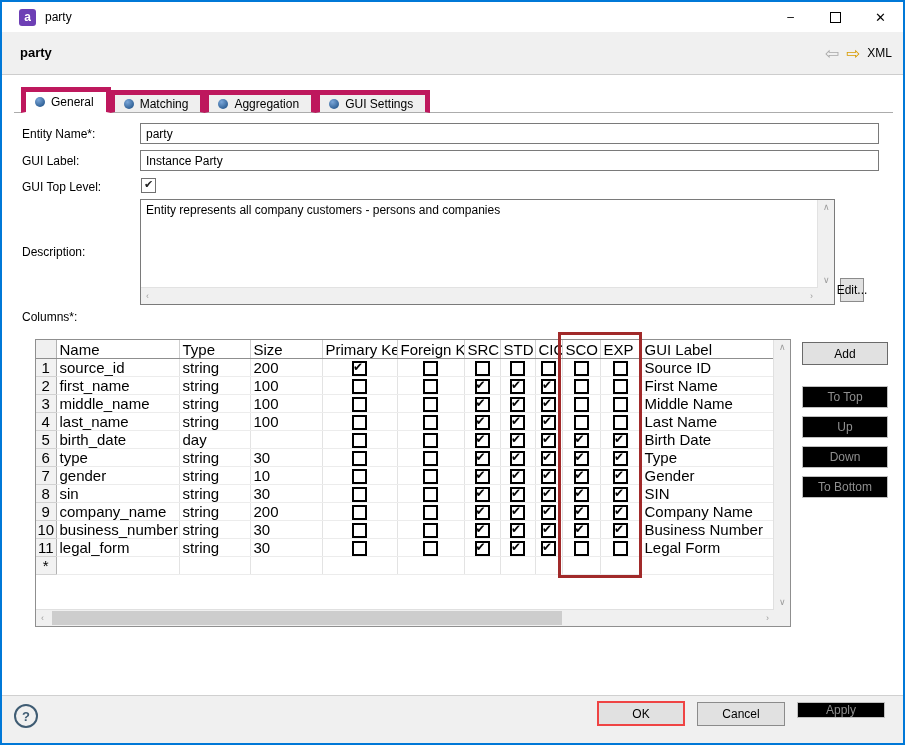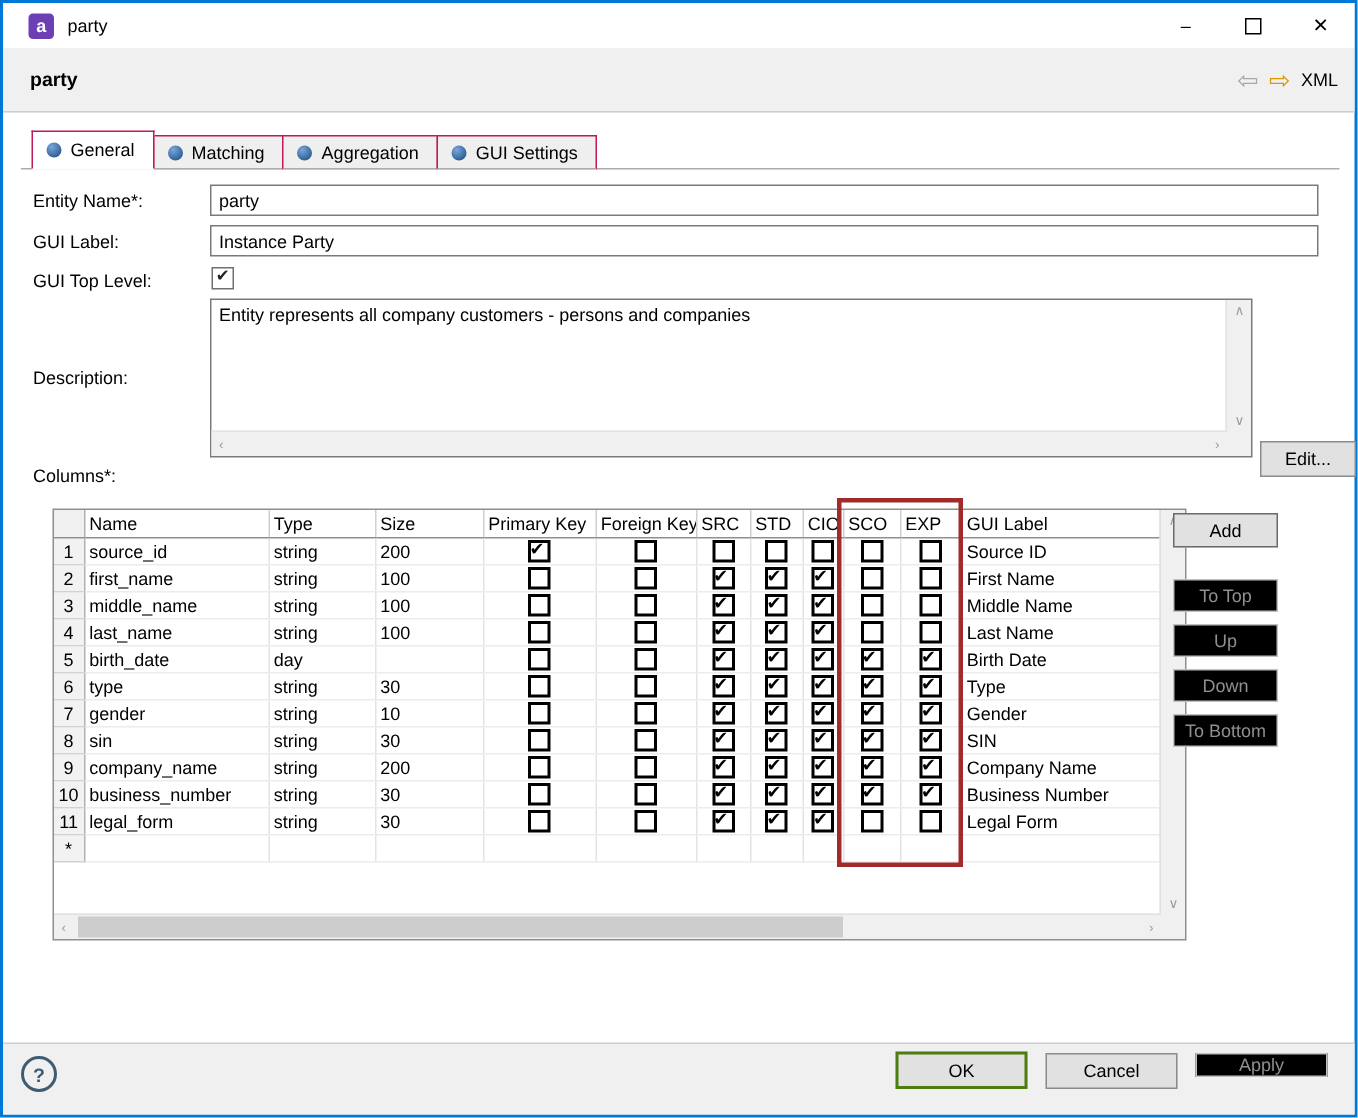--- a/index.html
+++ b/index.html
@@ -17,21 +17,21 @@
 
   
   .header{position:absolute;left:0;top:30px;right:0;height:42px;background:#f0f0f0;border-bottom:1px solid #cdcdcd}
   .header-title{position:absolute;left:18px;top:13px;font-weight:bold;font-size:13px}
   .header-right{position:absolute;right:11px;top:0;height:42px;display:flex;align-items:center;gap:7px}
   .arrow-back{color:#a8a8a8;font-size:17px;line-height:1}
   .arrow-fwd{color:#d79b00;font-size:17px;line-height:1}
 
   
   .tabbar{position:absolute;left:19px;top:85px;display:flex;align-items:flex-end;z-index:3}
-  .tab{height:23px;display:flex;align-items:center;gap:6px;padding:0 12px 0 9px;border:1px solid #be185d;border-bottom:1px solid #acacac;background:#efefef;margin-right:-1px;box-sizing:border-box}
+  .tab{height:23px;display:flex;align-items:center;gap:6px;padding:0 12px 0 9px;border:5px solid #be185d;border-bottom:1px solid #acacac;background:#efefef;margin-right:-1px;box-sizing:border-box}
   .tab.active{height:26px;background:#fff;border-bottom:1px solid #fff;z-index:4}
   .tab-circle{width:10px;height:10px;border-radius:50%;background:radial-gradient(circle at 35% 30%,#7aa6d8,#2e5f95 75%);flex:0 0 auto}
   .tabline{position:absolute;top:110px;left:12px;width:879px;height:1px;background:#acacac;z-index:2}
 
   
   .flabel{position:absolute;left:20px;white-space:nowrap}
   .tinput{position:absolute;left:138px;width:739px;height:21px;border:1px solid #7a7a7a;box-sizing:border-box;background:#fff;display:flex;align-items:center;padding:0 5px;white-space:nowrap}
   .fcb{position:absolute;left:139px;width:13px;height:13px;border:1px solid #707070;background:#fff;box-sizing:content-box;line-height:12px;text-align:center;font-size:11px;color:#222}
   .fcb.checked::after{content:"\2714";position:relative;top:-1px}
 
@@ -40,50 +40,50 @@
   .sbar{background:#f0f0f0;position:absolute}
   .sbar .sgl{position:absolute;color:#9b9b9b;font-size:9px;line-height:1}
   .desc-v{top:0;right:0;width:16px;bottom:16px;border-left:1px solid #e2e2e2}
   .desc-h{left:0;bottom:0;right:16px;height:16px;border-top:1px solid #e2e2e2}
   .desc-corner{position:absolute;right:0;bottom:0;width:16px;height:16px;background:#f0f0f0}
   .sv-up{top:3px;left:5px}.sv-dn{bottom:3px;left:5px}
   .sh-l{left:5px;top:4px}.sh-r{right:5px;top:4px}
 
   .btn{background:#e1e1e1;border:1px solid #8b8b8b;box-sizing:border-box;display:flex;align-items:center;justify-content:center;color:#000}
   .btn.disabled{background:#000000;border-color:#c0c0c0;color:#8f8f8f}
-  .edit-btn{position:absolute;left:838px;top:292px;width:64px;height:24px}
+  .edit-btn{position:absolute;left:838px;top:276px;width:24px;height:24px}
 
   
   .tbl{position:absolute;left:33px;top:337px;width:756px;height:288px;border:1px solid #8f8f8f;box-sizing:border-box;background:#fff}
-  .tbl table{border-collapse:collapse;table-layout:fixed;width:737px;font-size:12px}
+  .tbl table{border-collapse:collapse;table-layout:fixed;width:737px;font-size:15px}
   .tbl th{height:18px;font-weight:normal;text-align:left;padding:0 3px;border-right:1px solid #cfcfcf;border-bottom:1px solid #8f8f8f;background:#fff;overflow:hidden;white-space:nowrap}
   .tbl th.h-num{background:#f0f0f0;border-right:1px solid #b2b2b2}
   .tbl td{height:17px;padding:0 3px;border-right:1px solid #e3e3e3;border-bottom:1px solid #ececec;overflow:hidden;white-space:nowrap;background:#fff}
   .tbl td.c-num{background:#f2f2f2;border-right:1px solid #b2b2b2;border-bottom:1px solid #d2d2d2;text-align:center;padding:0}
   .tbl td.cbx{text-align:center;padding:0}
   .tcb{display:inline-block;width:11px;height:11px;border:2px solid #000;background:#fff;position:relative;vertical-align:middle;margin-top:-2px}
   .tcb.checked::after{content:"\2714";position:absolute;left:-1px;top:-3px;font-size:12px;font-weight:bold;color:#000}
   .tbl-v{top:0;right:0;width:16px;bottom:16px;border-left:1px solid #e0e0e0}
   .tbl-h{left:0;bottom:0;right:16px;height:16px;border-top:1px solid #e0e0e0}
   .tbl-corner{position:absolute;right:0;bottom:0;width:16px;height:16px;background:#f0f0f0}
   .hthumb{position:absolute;left:16px;top:1px;height:14px;width:510px;background:#cdcdcd}
 
   .red-rect{position:absolute;left:556px;top:330px;width:84px;height:246px;border:3px solid #a12a2a;box-sizing:border-box;pointer-events:none;z-index:5}
 
-  .side-btn{position:absolute;left:780px;width:70px;height:23px}
+  .side-btn{position:absolute;left:800px;width:86px;height:23px}
   .side-add{top:340px;border-color:#6a6a6a}
   .side-totop{top:384px;height:22px}
   .side-up{top:414px;height:22px}
   .side-down{top:444px;height:22px}
   .side-tobottom{top:474px;height:22px}
 
   
   .footer{position:absolute;left:0;right:0;bottom:0;height:47px;background:#f0f0f0;border-top:1px solid #d0d0d0}
   .help{position:absolute;left:12px;top:8px;width:20px;height:20px;border:2px solid #3f5c73;border-radius:50%;color:#3f5c73;font-weight:bold;display:flex;align-items:center;justify-content:center;font-size:13px}
-  .ok-btn{position:absolute;left:595px;top:5px;width:88px;height:25px;border:2px solid #4d7c0f}
+  .ok-btn{position:absolute;left:595px;top:5px;width:88px;height:25px;border:2px solid #ef4444}
   .cancel-btn{position:absolute;left:695px;top:6px;width:88px;height:24px;border-color:#8b8b8b}
   .apply-btn{position:absolute;left:795px;top:6px;width:88px;height:16px}
 </style>
 </head>
 <body>
 
 <div class="window">
 
   <div class="titlebar">
     <div class="app-icon">a</div>

